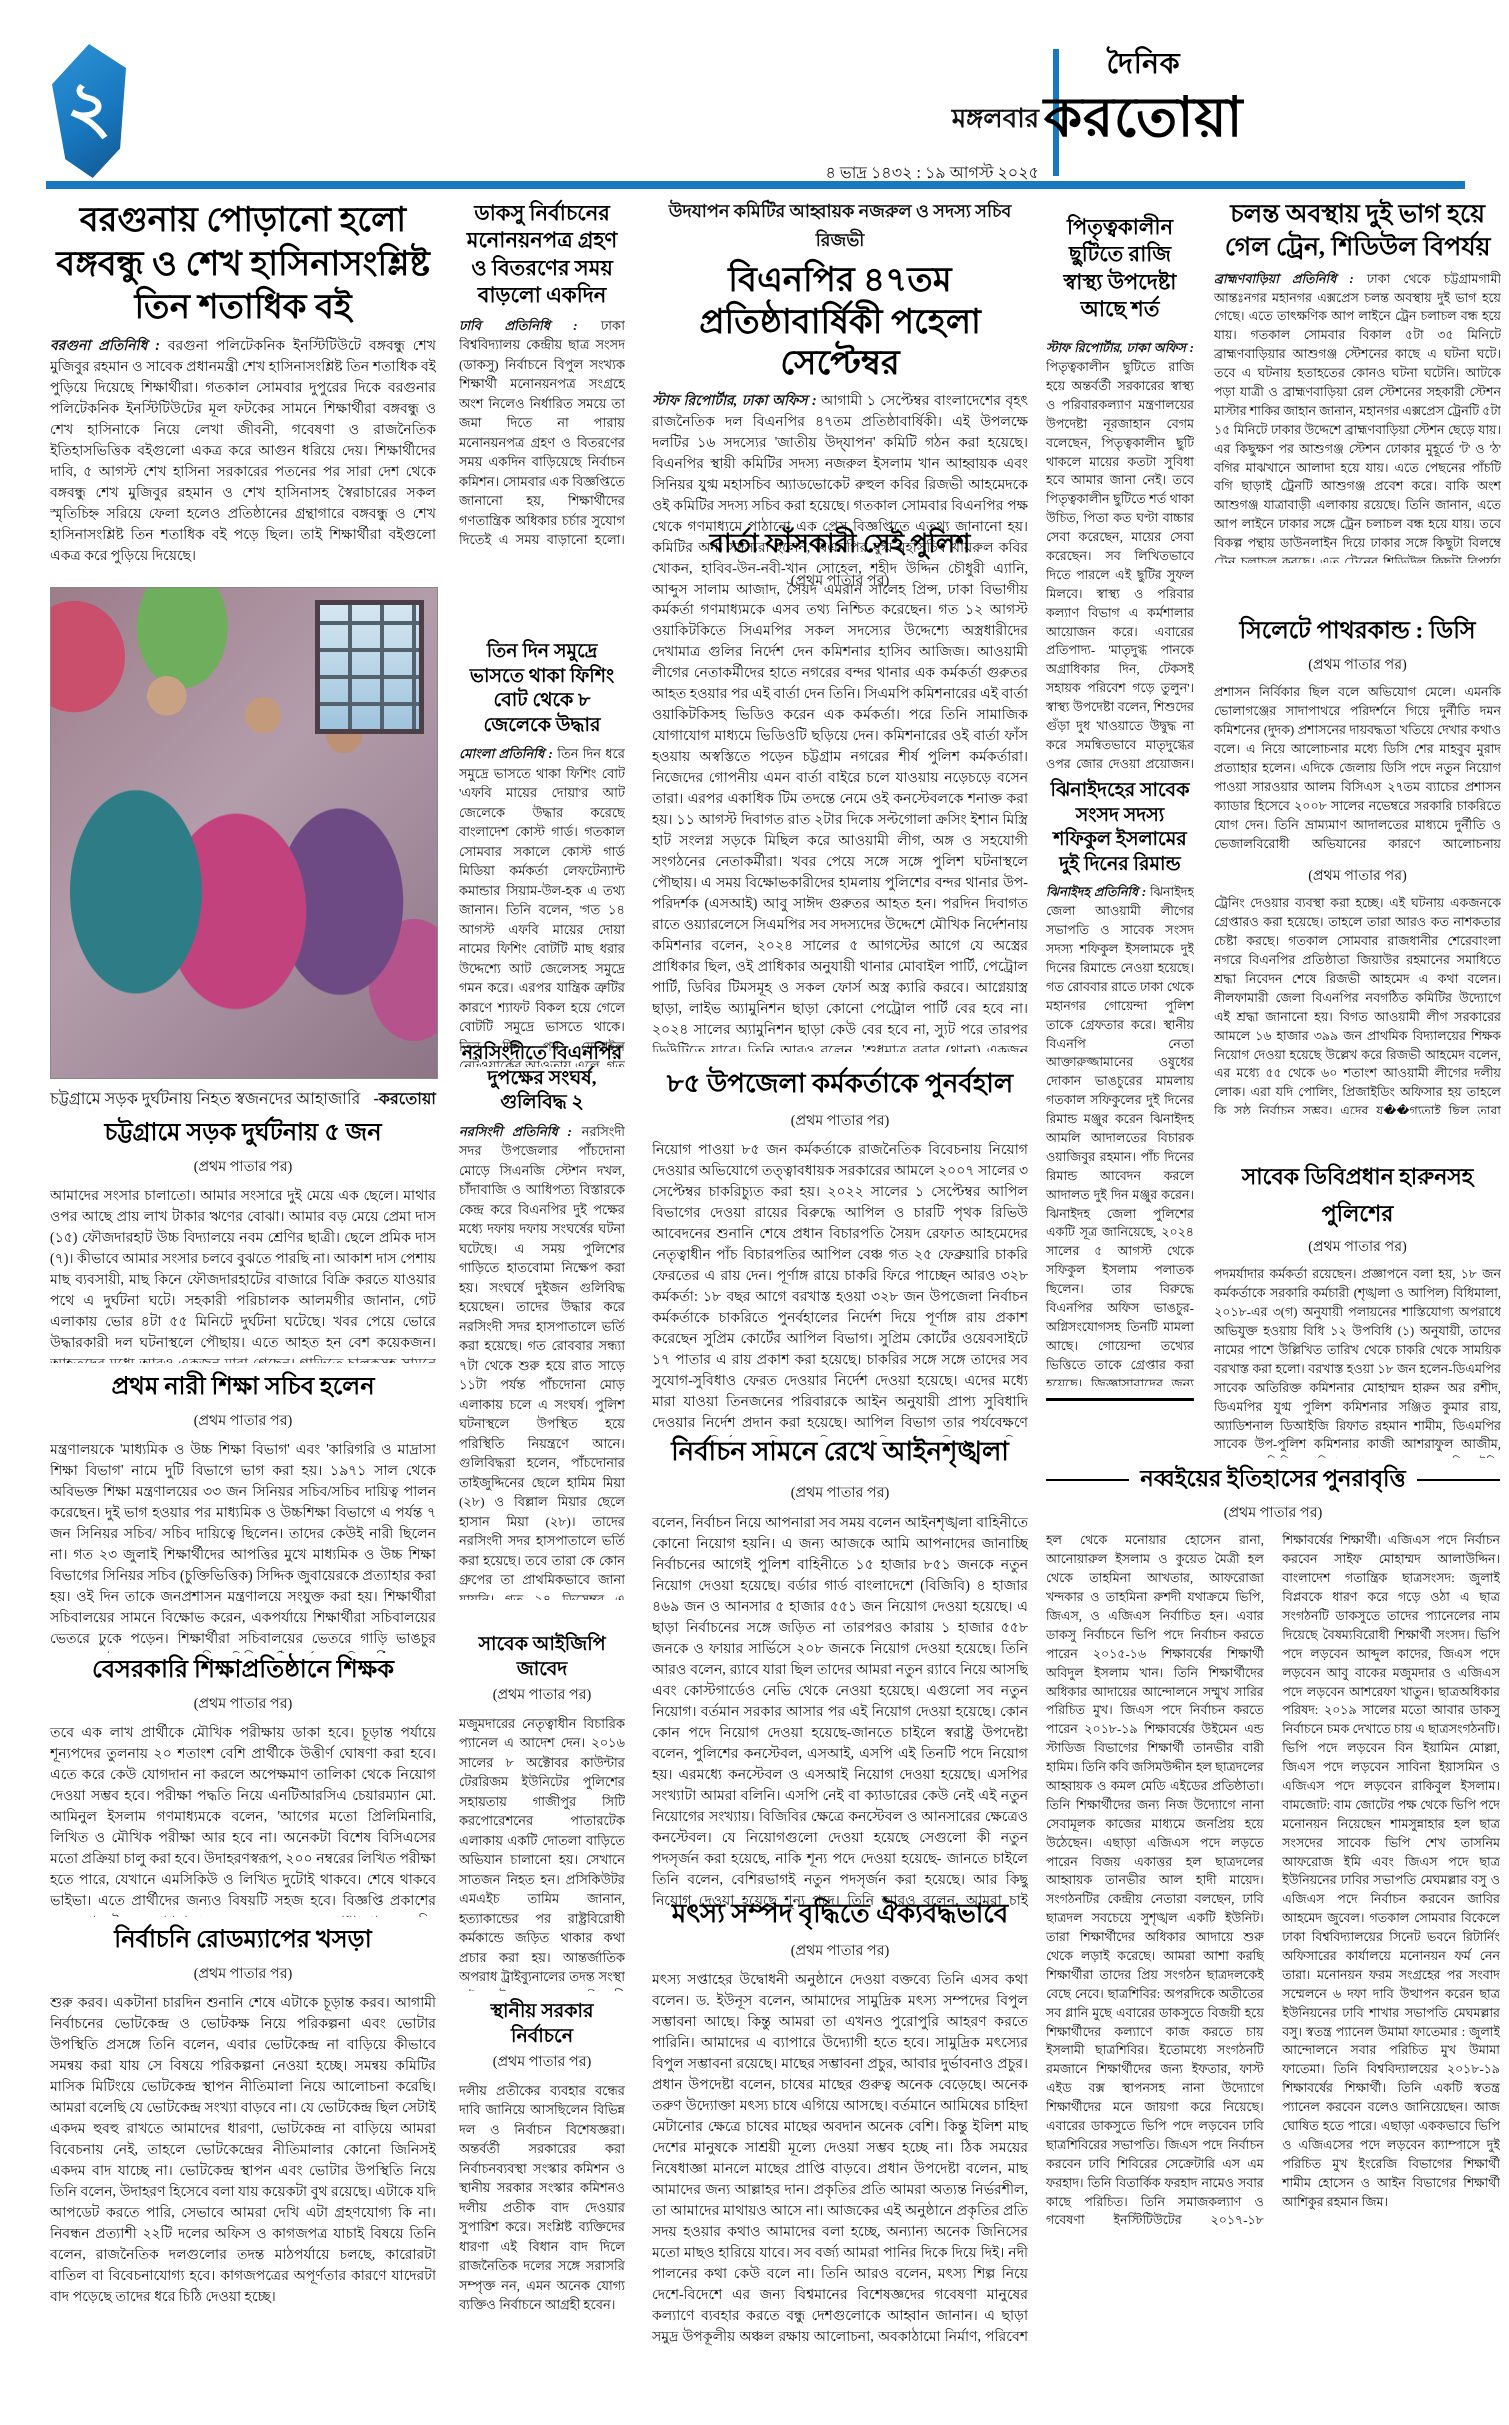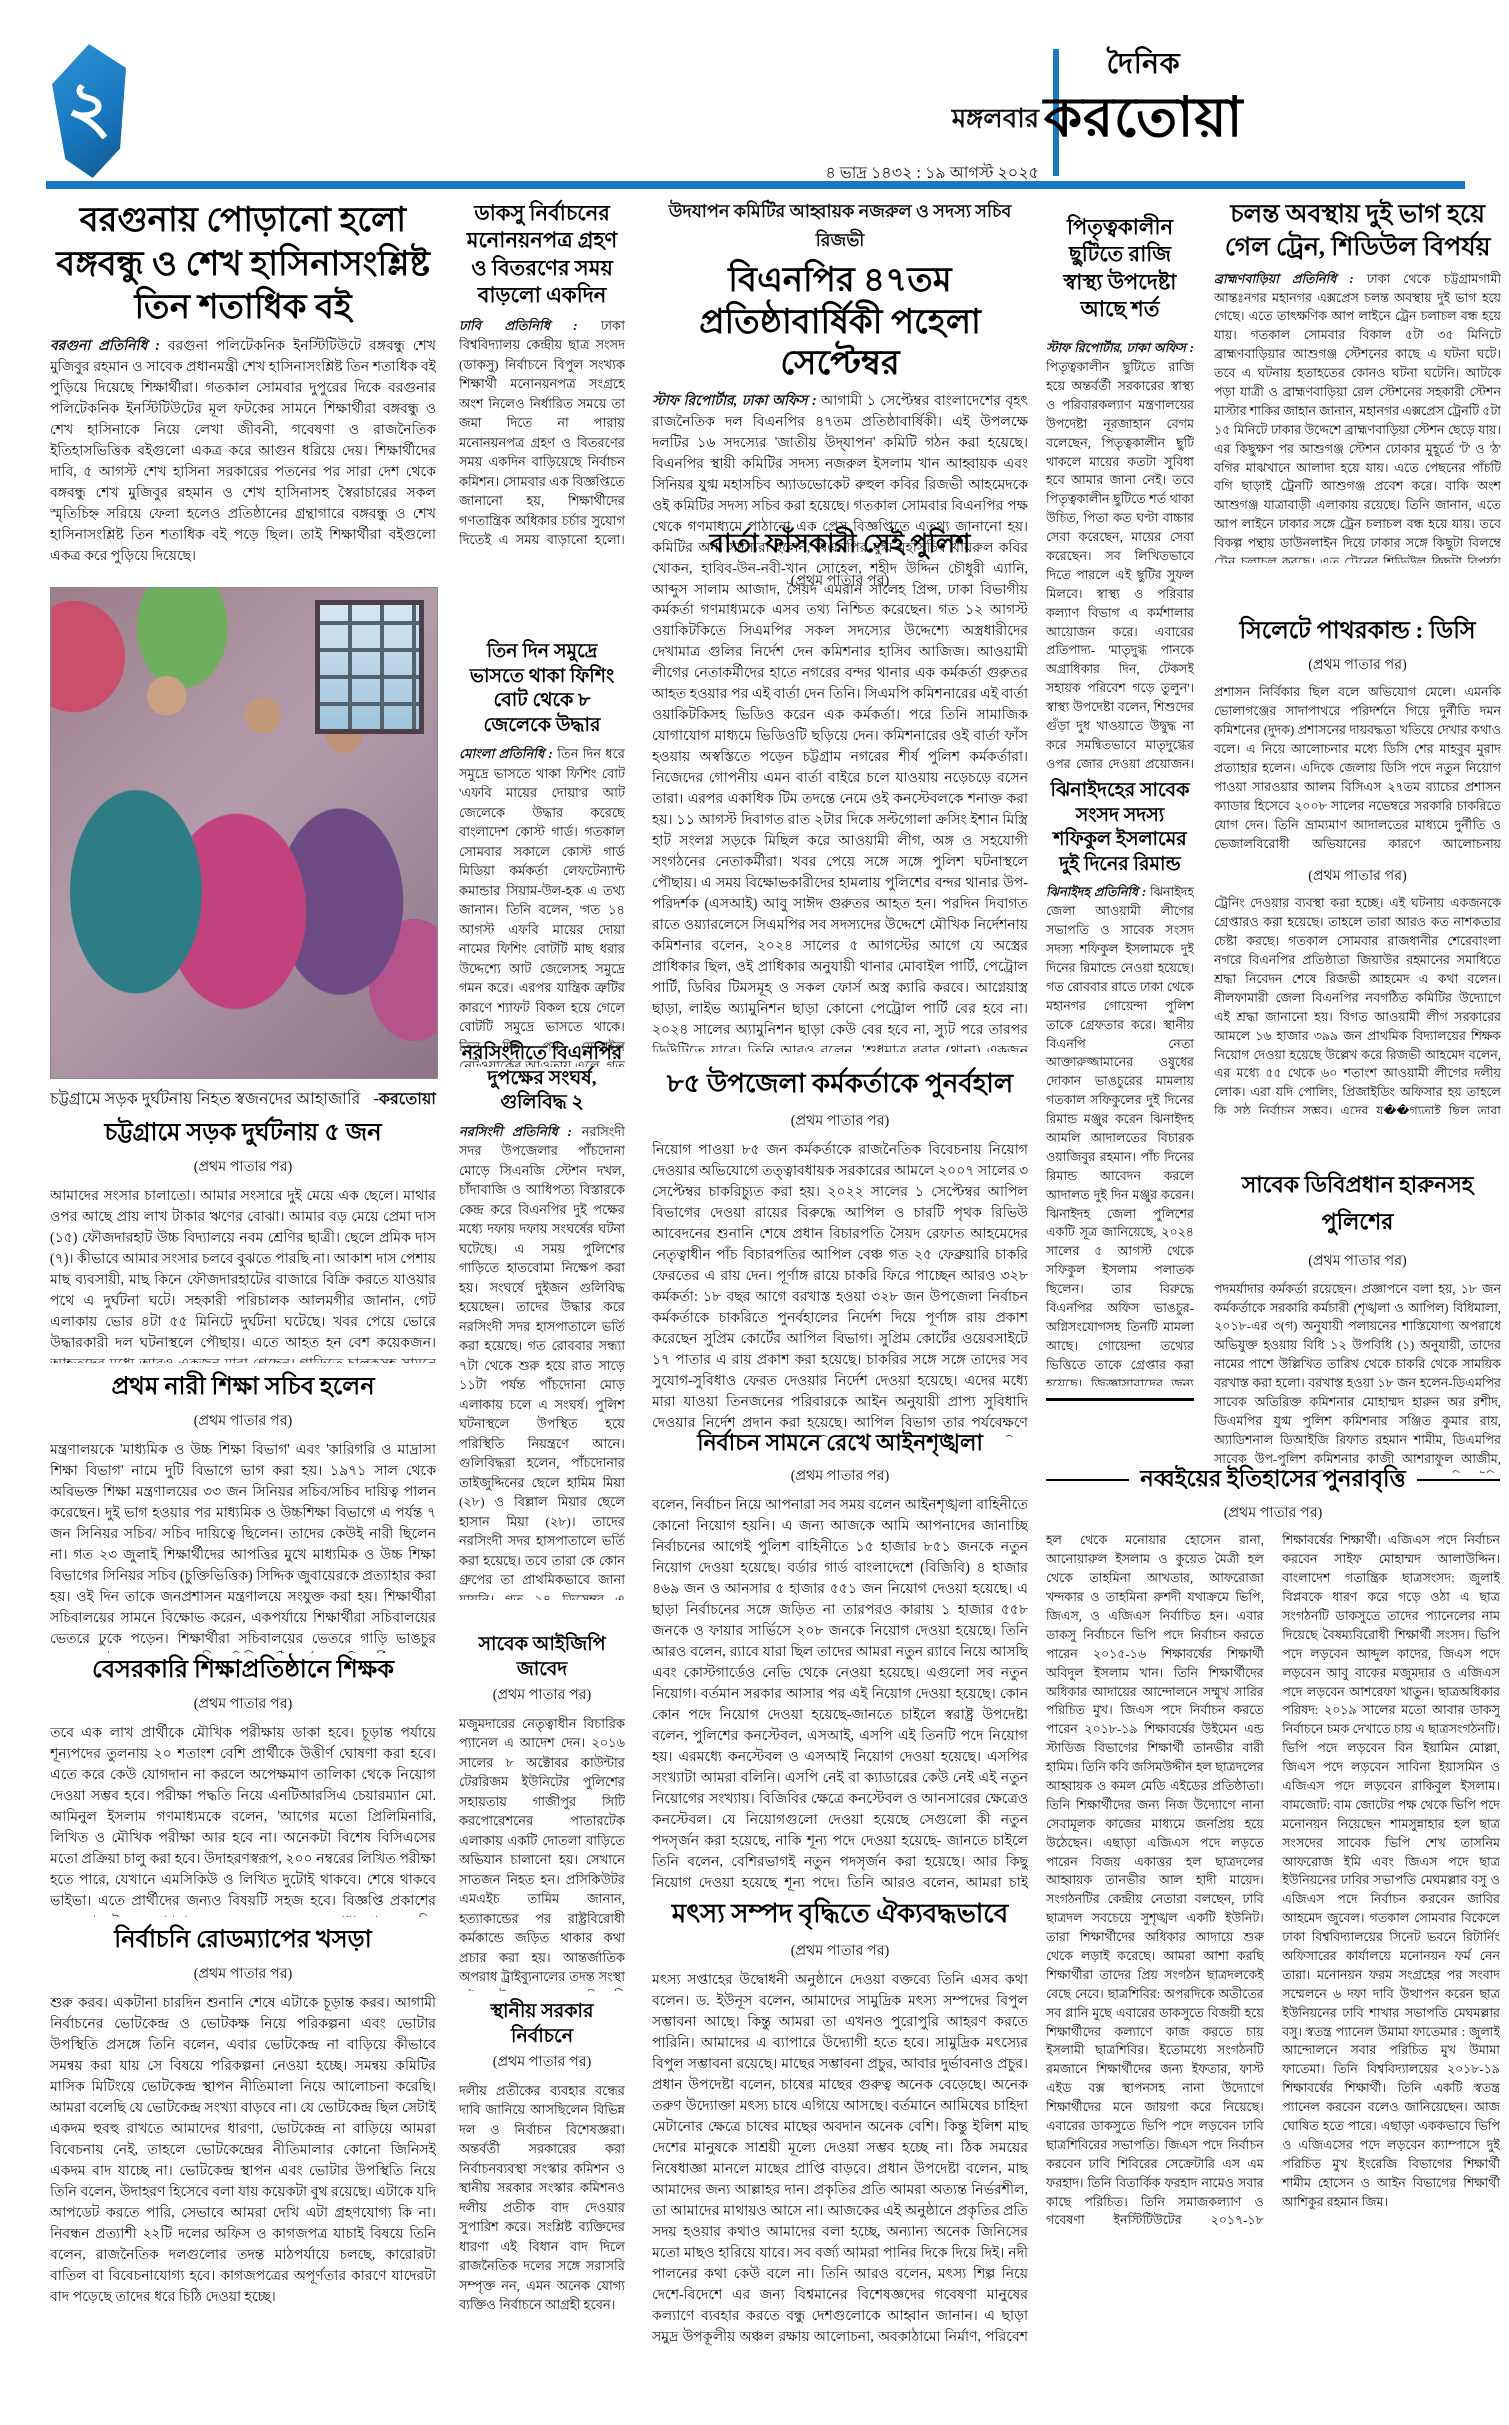--- a/index.html
+++ b/index.html
@@ -192,21 +192,21 @@
 
 <section class="article" style="left:652px;top:1063px;width:376px;">
   <h2 class="head" style="font-size:26px;margin:0;">৮৫ উপজেলা কর্মকর্তাকে পুনর্বহাল</h2>
   <div class="cont">(প্রথম পাতার পর)</div>
   <div class="bodyw f16" style="height:298px;">
     <span>নিয়োগ পাওয়া ৮৫ জন কর্মকর্তাকে রাজনৈতিক বিবেচনায় নিয়োগ দেওয়ার অভিযোগে তত্ত্বাবধায়ক সরকারের আমলে ২০০৭ সালের ৩ সেপ্টেম্বর চাকরিচ্যুত করা হয়। ২০২২ সালের ১ সেপ্টেম্বর আপিল বিভাগের দেওয়া রায়ের বিরুদ্ধে আপিল ও চারটি পৃথক রিভিউ আবেদনের শুনানি শেষে প্রধান বিচারপতি সৈয়দ রেফাত আহমেদের নেতৃত্বাধীন পাঁচ বিচারপতির আপিল বেঞ্চ গত ২৫ ফেব্রুয়ারি চাকরি ফেরতের এ রায় দেন। পূর্ণাঙ্গ রায়ে চাকরি ফিরে পাচ্ছেন আরও ৩২৮ কর্মকর্তা: ১৮ বছর আগে বরখাস্ত হওয়া ৩২৮ জন উপজেলা নির্বাচন কর্মকর্তাকে চাকরিতে পুনর্বহালের নির্দেশ দিয়ে পূর্ণাঙ্গ রায় প্রকাশ করেছেন সুপ্রিম কোর্টের আপিল বিভাগ। সুপ্রিম কোর্টের ওয়েবসাইটে ১৭ পাতার এ রায় প্রকাশ করা হয়েছে। চাকরির সঙ্গে সঙ্গে তাদের সব সুযোগ-সুবিধাও ফেরত দেওয়ার নির্দেশ দেওয়া হয়েছে। এদের মধ্যে মারা যাওয়া তিনজনের পরিবারকে আইন অনুযায়ী প্রাপ্য সুবিধাদি দেওয়ার নির্দেশ প্রদান করা হয়েছে। আপিল বিভাগ তার পর্যবেক্ষণে বলেছেন, নির্বাচন কমিশনের সিদ্ধান্তের বিরুদ্ধে আপিল করা ছিল স্বাধীন, সার্বভৌম ক্ষমতার ওপর অসাংবিধানিক হস্তক্ষেপ। রাজনৈতিক বিবেচনায় নিয়োগ দেওয়ার অভিযোগে তত্ত্বাবধায়ক সরকারের আমলে ২০০৭ সালের ৩ সেপ্টেম্বর চাকরিচ্যুত করা হয় তাদের। এর আগে বিএনপি ও জামায়াতে ইসলামীর তৎকালীন জোট সরকারের আমলে নিয়োগ পেয়েছিলেন এই ৩২৮ কর্মকর্তা।</span>
   </div>
 </section>
 
 <section class="article" style="left:652px;top:1425px;width:376px;">
-  <h2 class="head" style="font-size:22px;margin:0;">নির্বাচন সামনে রেখে আইনশৃঙ্খলা</h2>
+  <h2 class="head" style="font-size:26px;margin:6px;">নির্বাচন সামনে রেখে আইনশৃঙ্খলা</h2>
   <div class="cont">(প্রথম পাতার পর)</div>
   <div class="bodyw f16" style="height:401px;">
     <span>বলেন, নির্বাচন নিয়ে আপনারা সব সময় বলেন আইনশৃঙ্খলা বাহিনীতে কোনো নিয়োগ হয়নি। এ জন্য আজকে আমি আপনাদের জানাচ্ছি নির্বাচনের আগেই পুলিশ বাহিনীতে ১৫ হাজার ৮৫১ জনকে নতুন নিয়োগ দেওয়া হয়েছে। বর্ডার গার্ড বাংলাদেশে (বিজিবি) ৪ হাজার ৪৬৯ জন ও আনসার ৫ হাজার ৫৫১ জন নিয়োগ দেওয়া হয়েছে। এ ছাড়া নির্বাচনের সঙ্গে জড়িত না তারপরও কারায় ১ হাজার ৫৫৮ জনকে ও ফায়ার সার্ভিসে ২০৮ জনকে নিয়োগ দেওয়া হয়েছে। তিনি আরও বলেন, র‍্যাবে যারা ছিল তাদের আমরা নতুন র‍্যাবে নিয়ে আসছি এবং কোস্টগার্ডেও নেভি থেকে নেওয়া হয়েছে। এগুলো সব নতুন নিয়োগ। বর্তমান সরকার আসার পর এই নিয়োগ দেওয়া হয়েছে। কোন কোন পদে নিয়োগ দেওয়া হয়েছে-জানতে চাইলে স্বরাষ্ট্র উপদেষ্টা বলেন, পুলিশের কনস্টেবল, এসআই, এসপি এই তিনটি পদে নিয়োগ হয়। এরমধ্যে কনস্টেবল ও এসআই নিয়োগ দেওয়া হয়েছে। এসপির সংখ্যাটা আমরা বলিনি। এসপি নেই বা ক্যাডারের কেউ নেই এই নতুন নিয়োগের সংখ্যায়। বিজিবির ক্ষেত্রে কনস্টেবল ও আনসারের ক্ষেত্রেও কনস্টেবল। যে নিয়োগগুলো দেওয়া হয়েছে সেগুলো কী নতুন পদসৃর্জন করা হয়েছে, নাকি শূন্য পদে দেওয়া হয়েছে- জানতে চাইলে তিনি বলেন, বেশিরভাগই নতুন পদসৃর্জন করা হয়েছে। আর কিছু নিয়োগ দেওয়া হয়েছে শূন্য পদে। তিনি আরও বলেন, আমরা চাই সাধারণ জনগণ বা নির্দোষ জনগণ কোনোভাবেই যেন হয়রানির শিকার না হয়। যে দোষী সে কোনো অবস্থায় ছাড়া পাবে না। আমরা সবসময় চুনোপুঁটিগুলো ধরি। বড় রুই মাছ সব সময় ছাড়া পেয়ে যায়। বড় একটা ধরা পড়ছে এখন আপনারা সবাই লেগে গেছেন। চুনোপুঁটি সম্পর্কে কিন্তু কেউ কিছু বলছেন না। আপনারা সবসময় সত্য ঘটনা বলে থাকেন বলে আপনাদের ধন্যবাদ।</span>
   </div>
 </section>
 
 <section class="article" style="left:652px;top:1893px;width:376px;">
   <h2 class="head" style="font-size:26px;margin:0;">মৎস্য সম্পদ বৃদ্ধিতে ঐক্যবদ্ধভাবে</h2>
   <div class="cont">(প্রথম পাতার পর)</div>
   <div class="bodyw f16" style="height:379px;">
@@ -248,21 +248,21 @@
 </section>
 
 <section class="article" style="left:1214px;top:862px;width:287px;">
   <div class="cont">(প্রথম পাতার পর)</div>
   <div class="bodyw f14" style="height:220px;">
     <span>ট্রেনিং দেওয়ার ব্যবস্থা করা হচ্ছে। এই ঘটনায় একজনকে গ্রেপ্তারও করা হয়েছে। তাহলে তারা আরও কত নাশকতার চেষ্টা করছে। গতকাল সোমবার রাজধানীর শেরেবাংলা নগরে বিএনপির প্রতিষ্ঠাতা জিয়াউর রহমানের সমাধিতে শ্রদ্ধা নিবেদন শেষে রিজভী আহমেদ এ কথা বলেন। নীলফামারী জেলা বিএনপির নবগঠিত কমিটির উদ্যোগে এই শ্রদ্ধা জানানো হয়। বিগত আওয়ামী লীগ সরকারের আমলে ১৬ হাজার ৩৯৯ জন প্রাথমিক বিদ্যালয়ের শিক্ষক নিয়োগ দেওয়া হয়েছে উল্লেখ করে রিজভী আহমেদ বলেন, এর মধ্যে ৫৫ থেকে ৬০ শতাংশ আওয়ামী লীগের দলীয় লোক। এরা যদি পোলিং, প্রিজাইডিং অফিসার হয় তাহলে কি সুষ্ঠু নির্বাচন সম্ভব। এদের য��গ্যতাই ছিল তারা ছাত্রলীগ, যুবলীগ করছে কিনা। তাই তাদের প্রশাসন থেকে সরাতে হবে। তিনি বলেন, অবাধ ও সুষ্ঠু নির্বাচন ফেব্রুয়ারিতেই হবে। কিন্তু আওয়ামী আমলের প্রশাসন দিয়ে সুষ্ঠু নির্বাচন সম্ভব হবে না। তাই প্রশাসন থেকে আওয়ামী ক্যাডারদের অপসারণ করতে হবে। মাঠ পর্যায়ে নিরপেক্ষ কর্মকর্তা নিয়োগ দিতে হবে। আনুপাতিক প্রতিনিধিত্ব (পিআর) পদ্ধতির বিরোধিতা করে রিজভী আহমেদ বলেন, জনগণ এ ধরনের নির্বাচনী পদ্ধতির জন্য প্রস্তুত নয়। বাংলাদেশের জন্য পিআর পদ্ধতি উপযোগী নয়। যারা পিআর দাবি করে তাদের উদ্দেশ্য নিয়েই সন্দেহ থেকে যায়। ঢাকা বিশ্ববিদ্যালয়ের আসন্ন ডাকসু নির্বাচন প্রসঙ্গে তিনি আরও বলেন, সব মতের প্রতিনিধিত্ব নিশ্চিত হলে বিশ্ববিদ্যালয়ে শিক্ষার সুষ্ঠু পরিবেশ বজায় থাকে। ছাত্র প্রতিনিধিরা থাকলেই শিক্ষাঙ্গনে গণতান্ত্রিক চর্চা টিকে থাকে।</span>
   </div>
 </section>
 
 <section class="article" style="left:1214px;top:1159px;width:287px;">
-  <h2 class="head" style="font-size:22px;margin:8px;">সাবেক ডিবিপ্রধান হারুনসহ পুলিশের</h2>
+  <h2 class="head" style="font-size:22px;margin:0;">সাবেক ডিবিপ্রধান হারুনসহ পুলিশের</h2>
   <div class="cont">(প্রথম পাতার পর)</div>
   <div class="bodyw f14" style="height:193px;">
     <span>পদমর্যাদার কর্মকর্তা রয়েছেন। প্রজ্ঞাপনে বলা হয়, ১৮ জন কর্মকর্তাকে সরকারি কর্মচারী (শৃঙ্খলা ও আপিল) বিধিমালা, ২০১৮-এর ৩(গ) অনুযায়ী পলায়নের শাস্তিযোগ্য অপরাধে অভিযুক্ত হওয়ায় বিধি ১২ উপবিধি (১) অনুযায়ী, তাদের নামের পাশে উল্লিখিত তারিখ থেকে চাকরি থেকে সাময়িক বরখাস্ত করা হলো। বরখাস্ত হওয়া ১৮ জন হলেন-ডিএমপির সাবেক অতিরিক্ত কমিশনার মোহাম্মদ হারুন অর রশীদ, ডিএমপির যুগ্ম পুলিশ কমিশনার সঞ্জিত কুমার রায়, অ্যাডিশনাল ডিআইজি রিফাত রহমান শামীম, ডিএমপির সাবেক উপ-পুলিশ কমিশনার কাজী আশরাফুল আজীম, খুলনার অতিরিক্ত পুলিশ সুপার, ঢাকা রেঞ্জের ডিআইজি সৈয়দ নুরুল ইসলাম, ঢাকার মো. আসাদুজ্জামান, খাগড়াছড়ি এপিবিএনের বিশেষায়িত অতিরিক্ত ডিআইজি মোহাম্মদ জায়েদুল আলম, এপিবিএনের ডিআইজি মোহাম্মদ ফরিদ উদ্দিন, রাজশাহী রেঞ্জের অতিরিক্ত কুমার মুখার্জী, রেঞ্জ ডিআইজির কার্যালয়ের পুলিশ সুপার, কক্সবাজার এপিবিএনের অতিরিক্ত পুলিশ সুপার রাজন কুমার, স্টাফ কলেজের অতিরিক্ত পুলিশ সুপার মির্জা সালাউদ্দিন, ঢাকার সহকারী পুলিশ সুপার মো. হাবিবুল্লাহ দালাল, বরিশালের কমিশনার রাশেদুল ইসলাম, ঢাকা ট্যুরিস্ট পুলিশের অতিরিক্ত ডিআইজি মো. মনিরুজ্জামান, আরএমপির সাবেক উপ-পুলিশকমিশনার মো. আবু মারুফ হোসেন ও ডিআইজি কমান্ড্যান্ট মহা. আশরাফুজ্জামান। সাময়িক বরখাস্তকালীন তারা খোরপোষ ভাতা পাবেন বলে প্রজ্ঞাপনে বলা হয়।</span>
   </div>
 </section>
 
 <section class="article" style="left:1046px;top:1461px;width:454px;">
   <div class="rule-head">
     <span class="dash"></span>
     <h2 class="head" style="font-size:22.6px;margin:0;white-space:nowrap;">নব্বইয়ের ইতিহাসের পুনরাবৃত্তি</h2>

